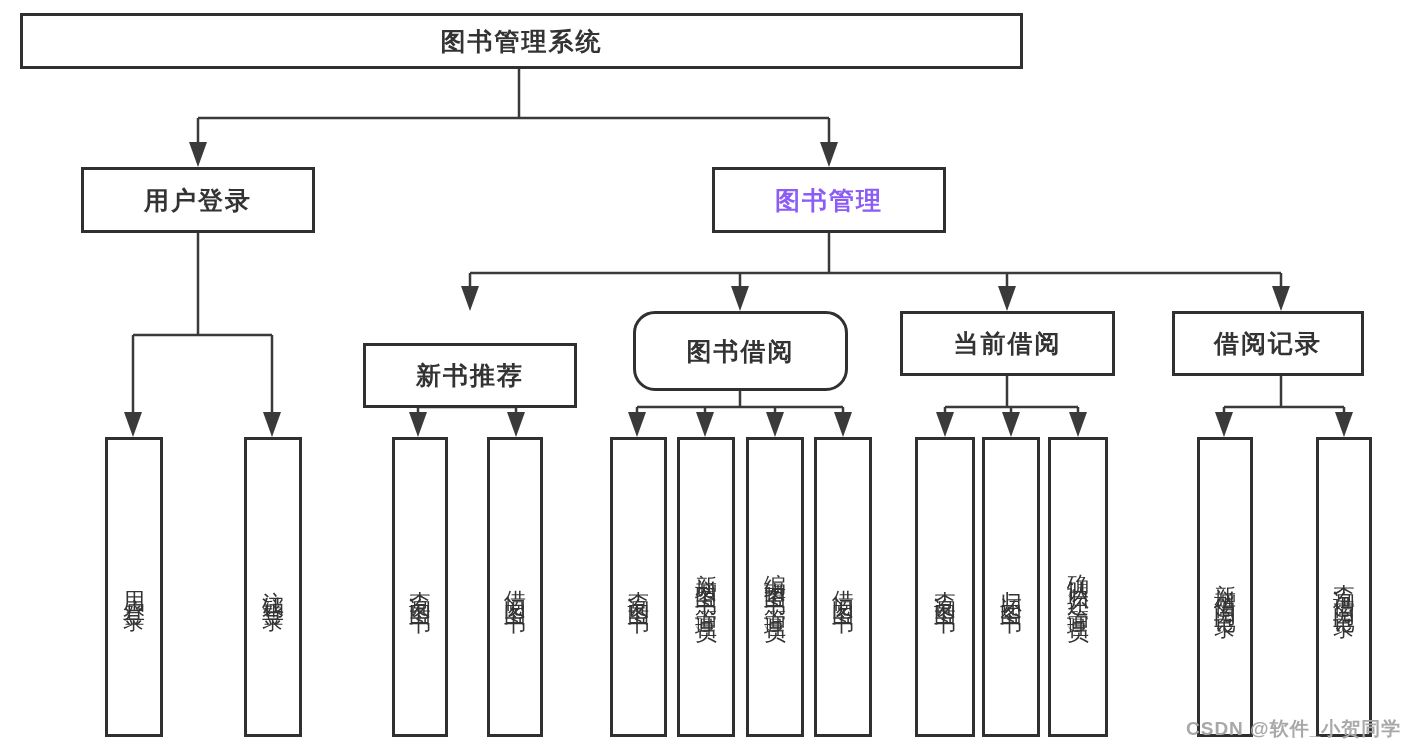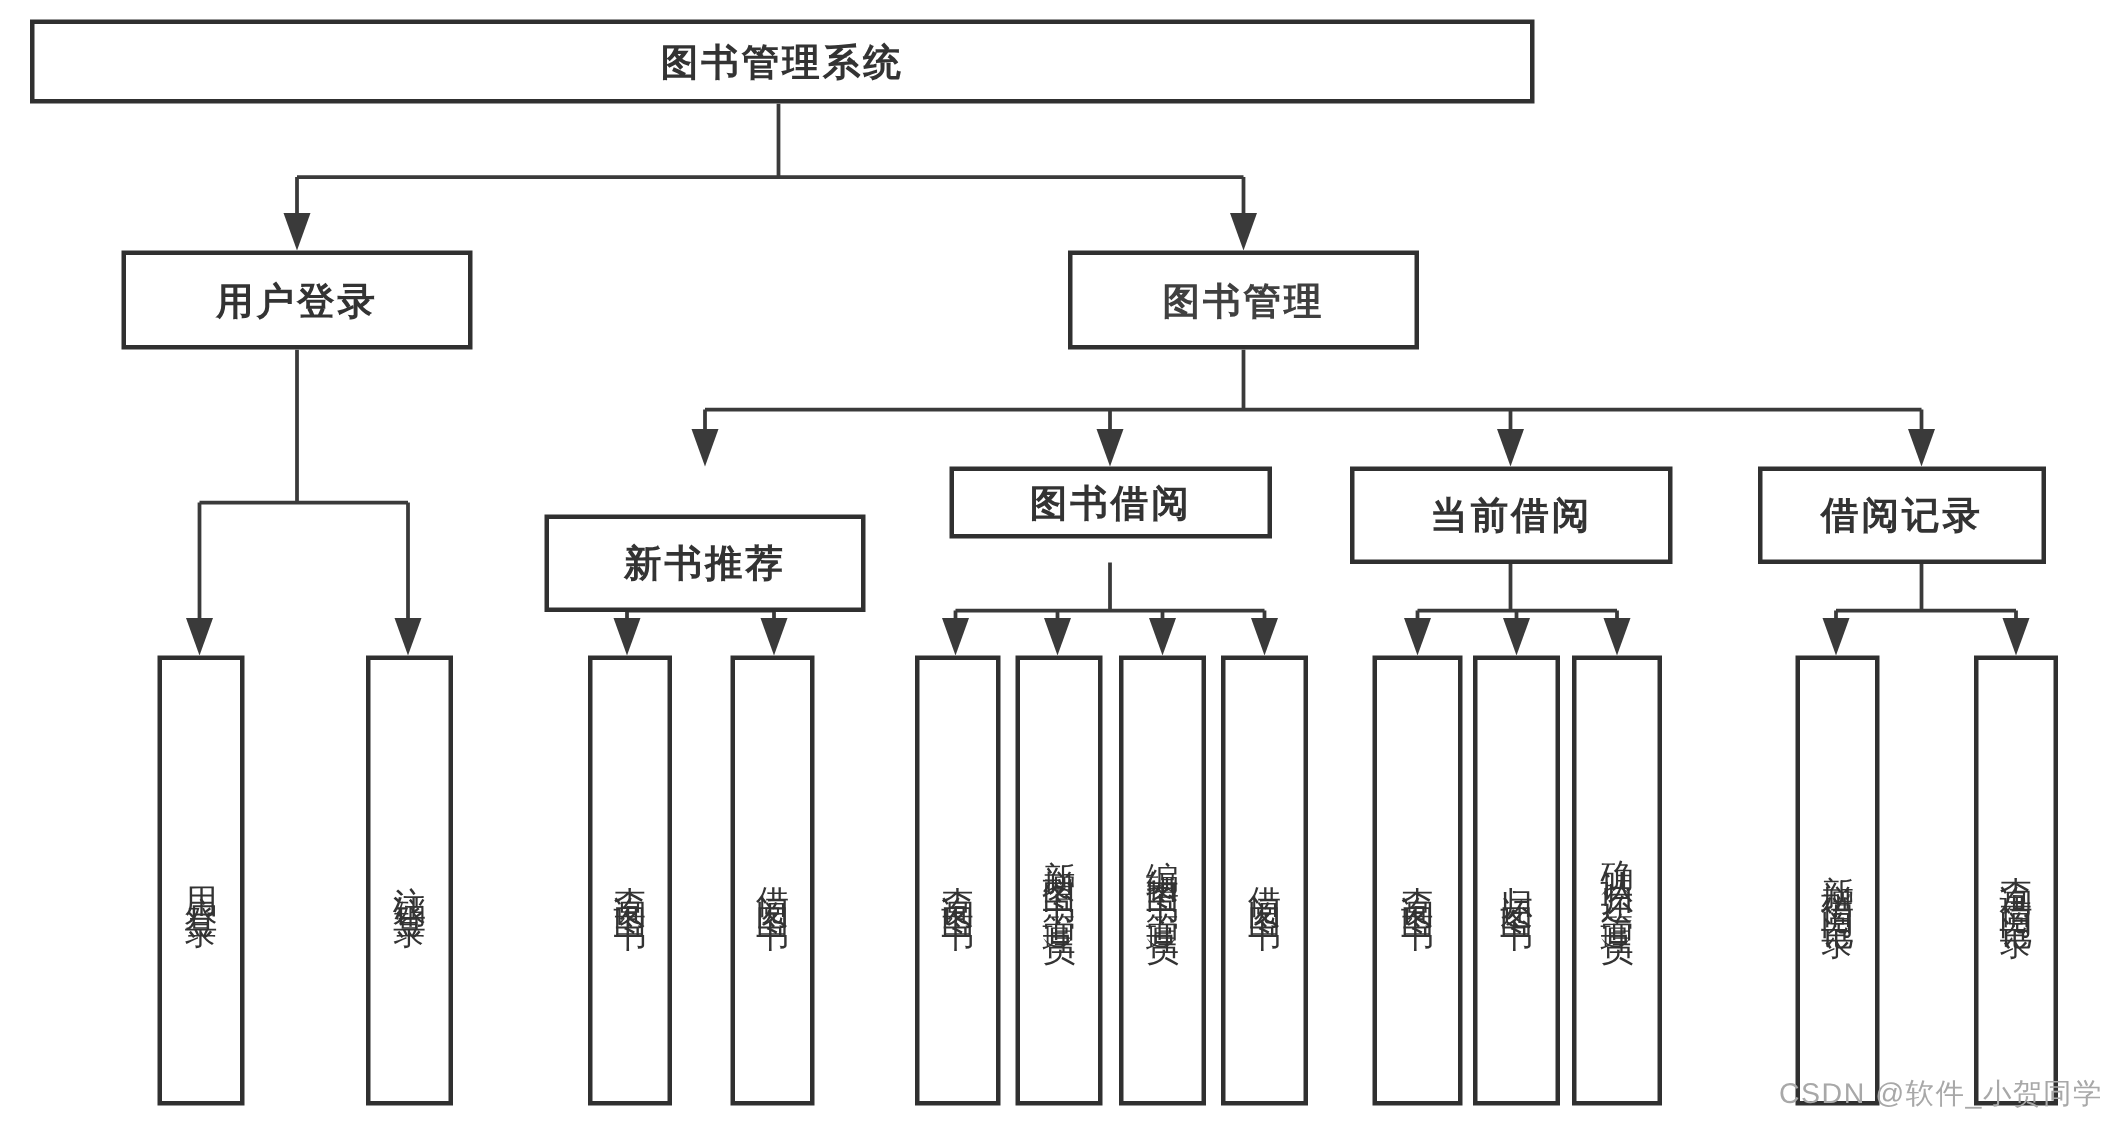--- a/index.html
+++ b/index.html
@@ -121,28 +121,28 @@
     </g>
   </svg>
 
   <div class="node h" style="left: 20px; top: 13px; width: 1003px; height: 56px; border-color: rgb(48, 48, 48); color: rgb(51, 51, 51);">
     <span>图书管理系统</span>
   </div>
 
   <div class="node h" style="left: 81px; top: 167px; width: 234px; height: 66px; border-color: rgb(48, 48, 48); color: rgb(51, 51, 51);">
     <span>用户登录</span>
   </div>
-  <div class="node h" style="left: 712px; top: 167px; width: 234px; height: 66px; border-color: rgb(48, 48, 48); color: #404040; justify-content: center;">
+  <div class="node h" style="left: 712px; top: 167px; width: 234px; height: 66px; border-color: rgb(48, 48, 48); color: #8b5cf6; justify-content: center;">
     <span>图书管理</span>
   </div>
 
   <div class="node h" style="left: 363px; top: 311px; width: 214px; height: 65px; border-color: rgb(48, 48, 48); color: rgb(51, 51, 51); margin-top: 32px;">
     <span>新书推荐</span>
   </div>
-  <div class="node h" style="left: 633px; top: 311px; width: 215px; height: 48px; border-color: rgb(48, 48, 48); color: rgb(51, 51, 51);">
+  <div class="node h" style="left: 633px; top: 311px; width: 215px; height: 80px; border-color: rgb(48, 48, 48); color: rgb(51, 51, 51); border-radius: 22px;">
     <span>图书借阅</span>
   </div>
   <div class="node h" style="left: 900px; top: 311px; width: 215px; height: 65px; border-color: rgb(48, 48, 48); color: rgb(51, 51, 51);">
     <span>当前借阅</span>
   </div>
   <div class="node h" style="left: 1172px; top: 311px; width: 192px; height: 65px; border-color: rgb(48, 48, 48); color: rgb(51, 51, 51);">
     <span>借阅记录</span>
   </div>
 
   <div class="node v" style="left: 105px; top: 437px; width: 58px; height: 300px; border-color: rgb(48, 48, 48); color: rgb(51, 51, 51);">
@@ -182,15 +182,15 @@
     <span class="vtxt">确认归还（管理员）</span>
   </div>
 
   <div class="node v" style="left: 1197px; top: 437px; width: 56px; height: 300px; border-color: rgb(48, 48, 48); color: rgb(51, 51, 51);">
     <span class="vtxt">新增借阅记录</span>
   </div>
   <div class="node v" style="left: 1316px; top: 437px; width: 56px; height: 300px; border-color: rgb(48, 48, 48); color: rgb(51, 51, 51);">
     <span class="vtxt">查询借阅记录</span>
   </div>
 
-  <div class="watermark" style="color: rgb(168, 168, 168);">CSDN @软件_小贺同学</div>
+  <div class="watermark" style="color: rgb(168, 168, 168); font-weight: bold;">CSDN @软件_小贺同学</div>
 
 </div>
 
 </body></html>

